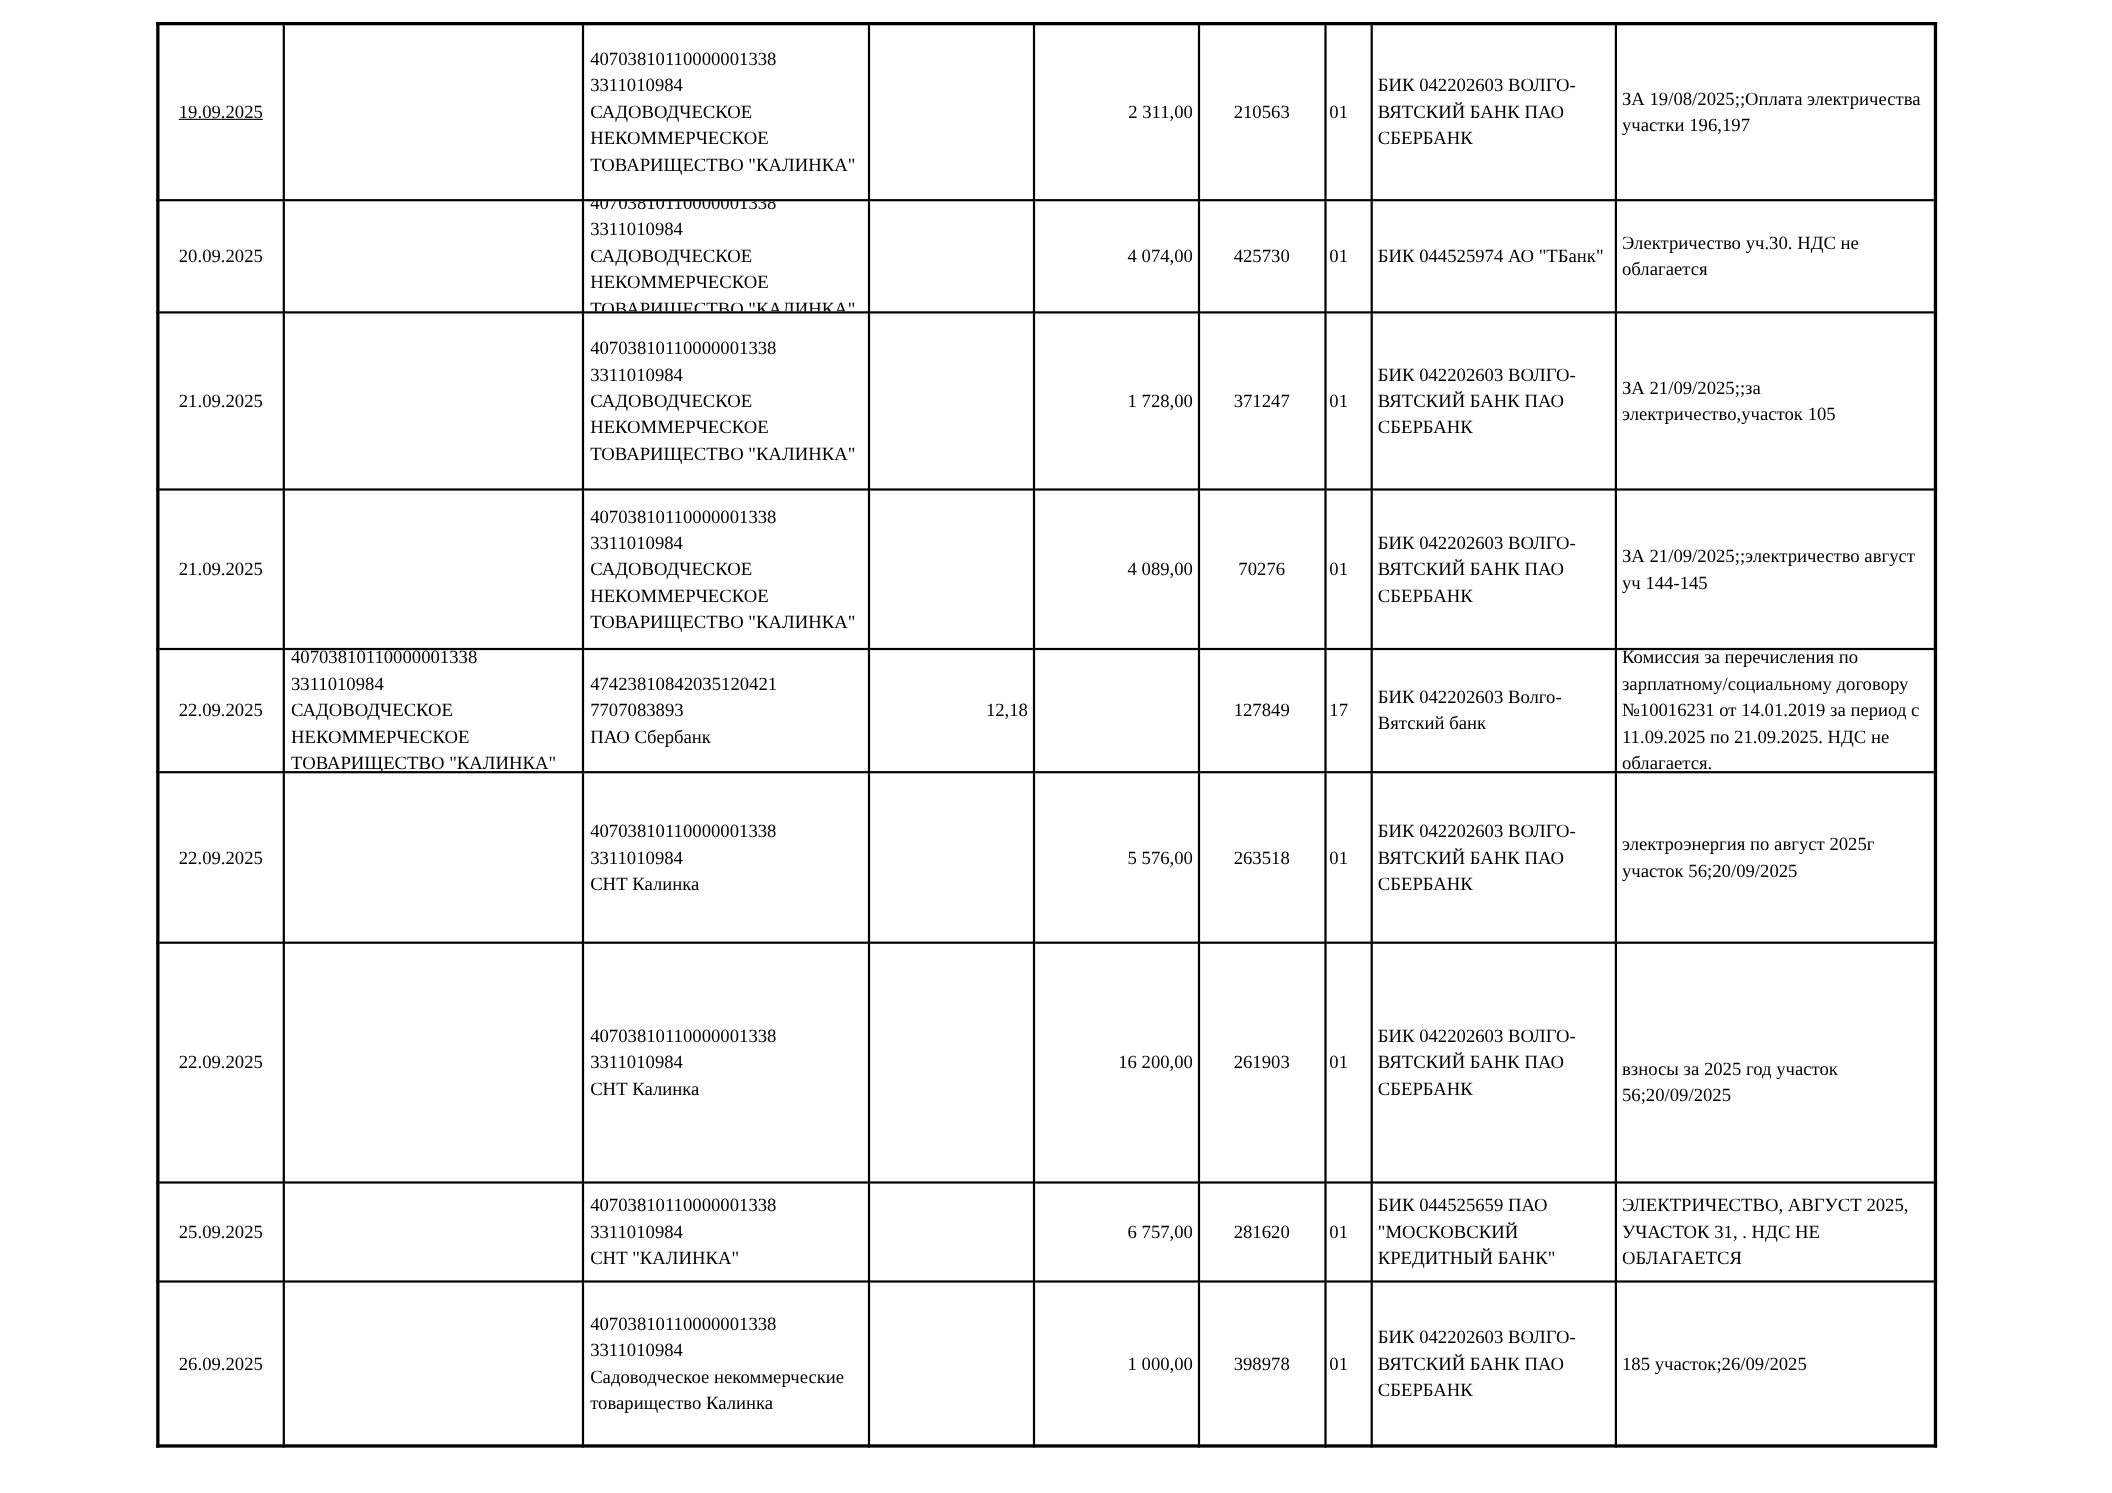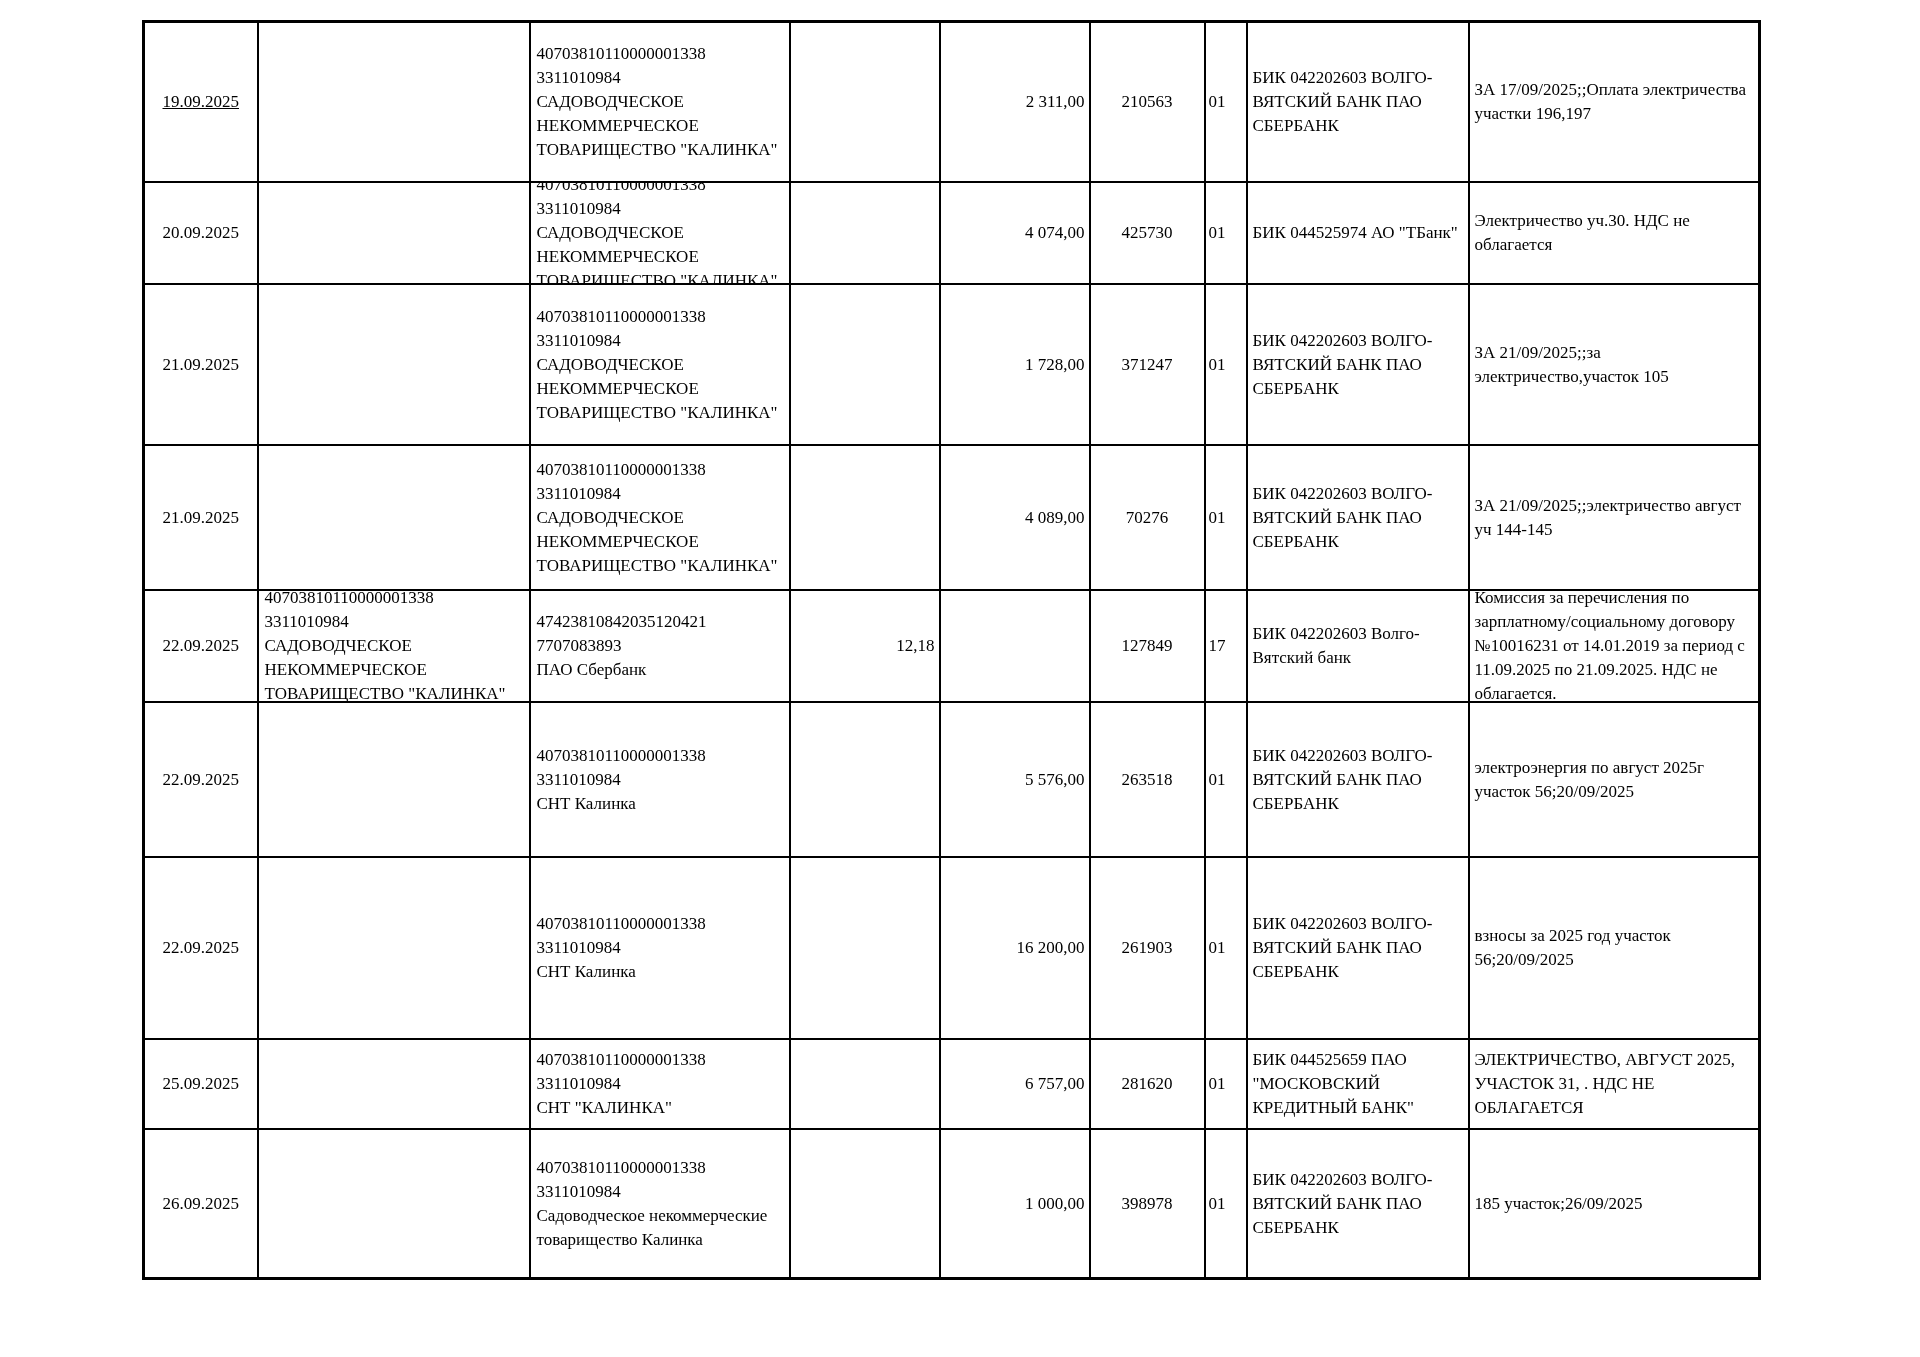--- a/index.html
+++ b/index.html
@@ -96,21 +96,21 @@
           </td>
           <td>
             <div class="cell al-purpose" style="height: 158px;">
               <div class="ln">БИК 042202603 ВОЛГО-</div>
               <div class="ln">ВЯТСКИЙ БАНК ПАО</div>
               <div class="ln">СБЕРБАНК</div>
             </div>
           </td>
           <td>
             <div class="cell al-purpose" style="height: 158px;">
-              <div class="ln">ЗА 17/09/2025;;Оплата электричества</div>
+              <div class="ln">ЗА 19/08/2025;;Оплата электричества</div>
               <div class="ln">участки 196,197</div>
             </div>
           </td>
         </tr>
         <tr>
           <td>
             <div class="cell al-center" style="height: 100px;">
               <div class="ln">20.09.2025</div>
             </div>
           </td>
@@ -395,21 +395,21 @@
             </div>
           </td>
           <td>
             <div class="cell al-purpose" style="height: 160px;">
               <div class="ln">БИК 042202603 ВОЛГО-</div>
               <div class="ln">ВЯТСКИЙ БАНК ПАО</div>
               <div class="ln">СБЕРБАНК</div>
             </div>
           </td>
           <td>
-            <div class="cell al-purpose" style="height: 180px;">
+            <div class="cell al-purpose" style="height: 180px; margin-top: 36px;">
               <div class="ln">взносы за 2025 год участок</div>
               <div class="ln">56;20/09/2025</div>
             </div>
           </td>
         </tr>
         <tr>
           <td>
             <div class="cell al-center" style="height: 78px;">
               <div class="ln">25.09.2025</div>
             </div>

